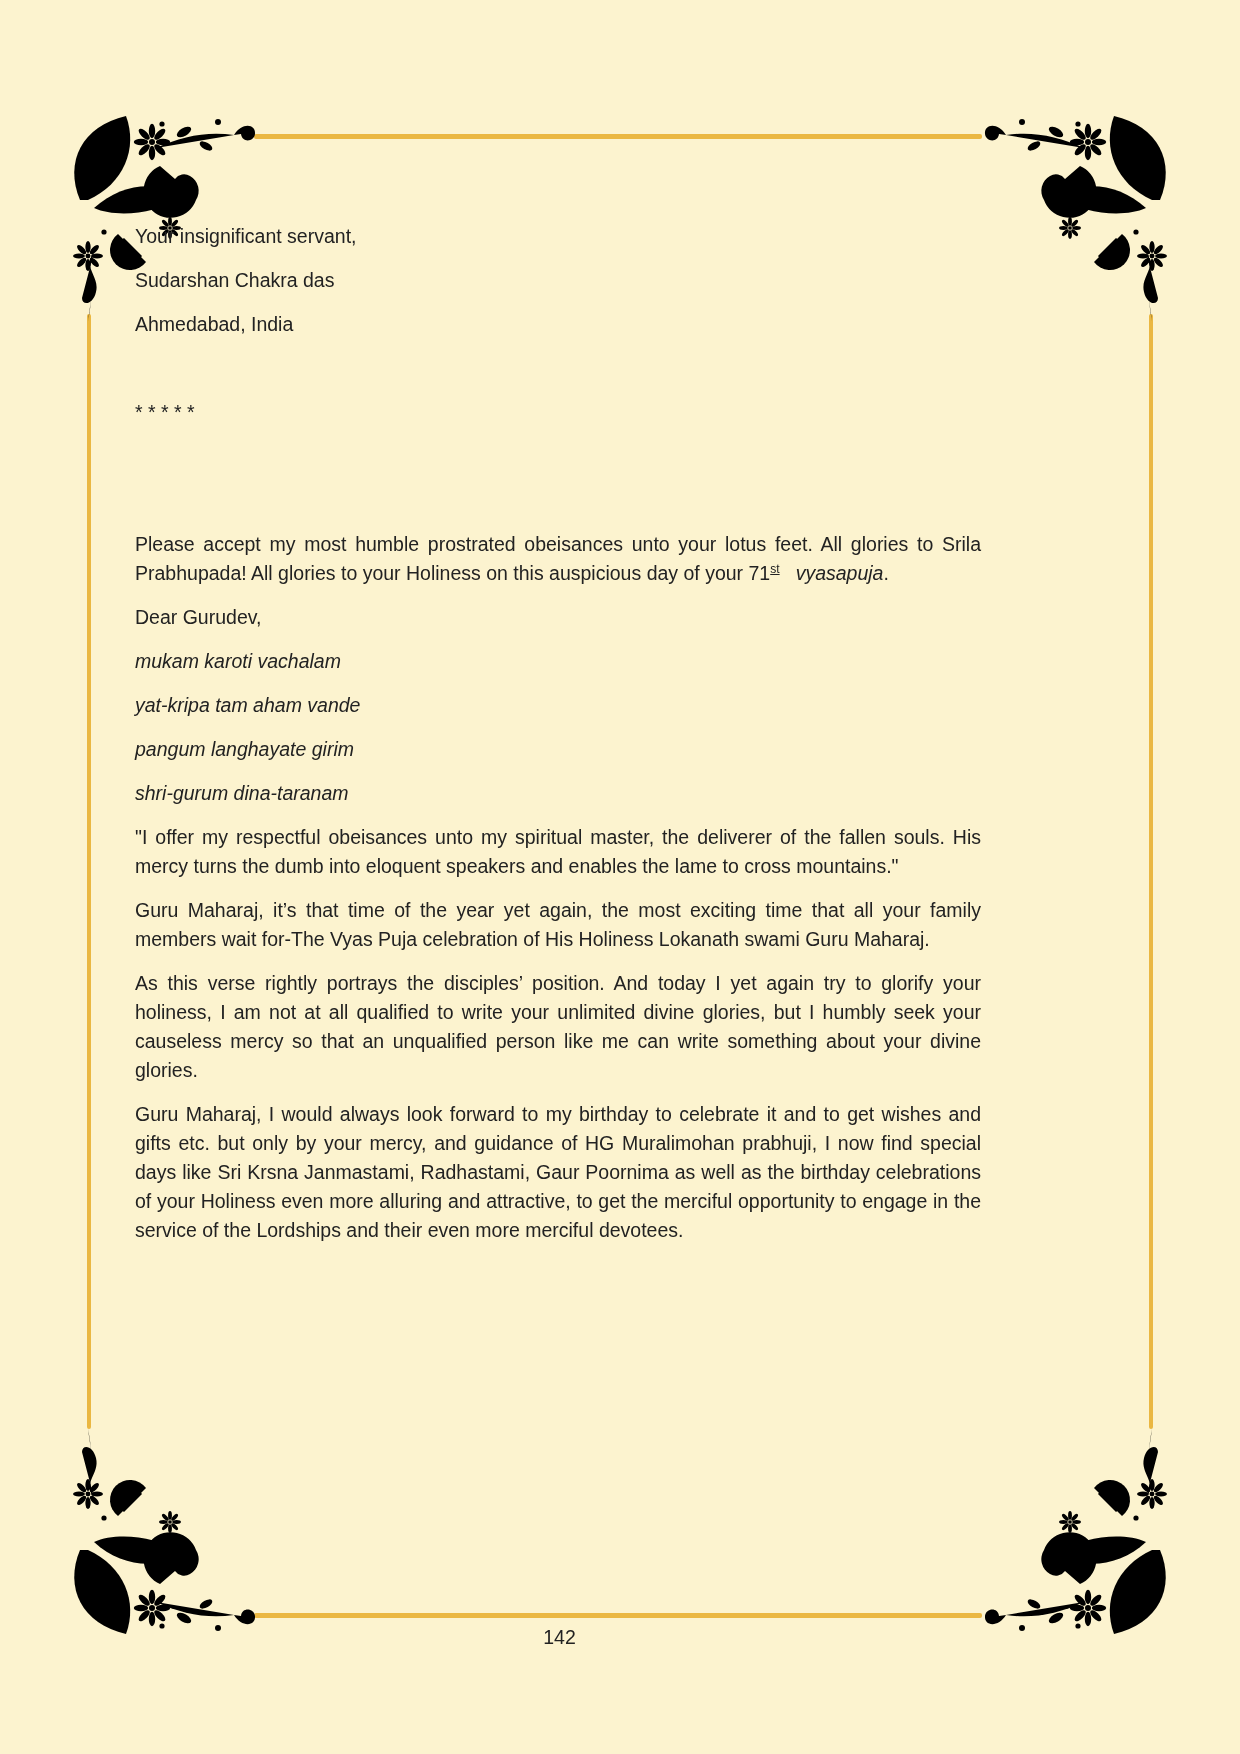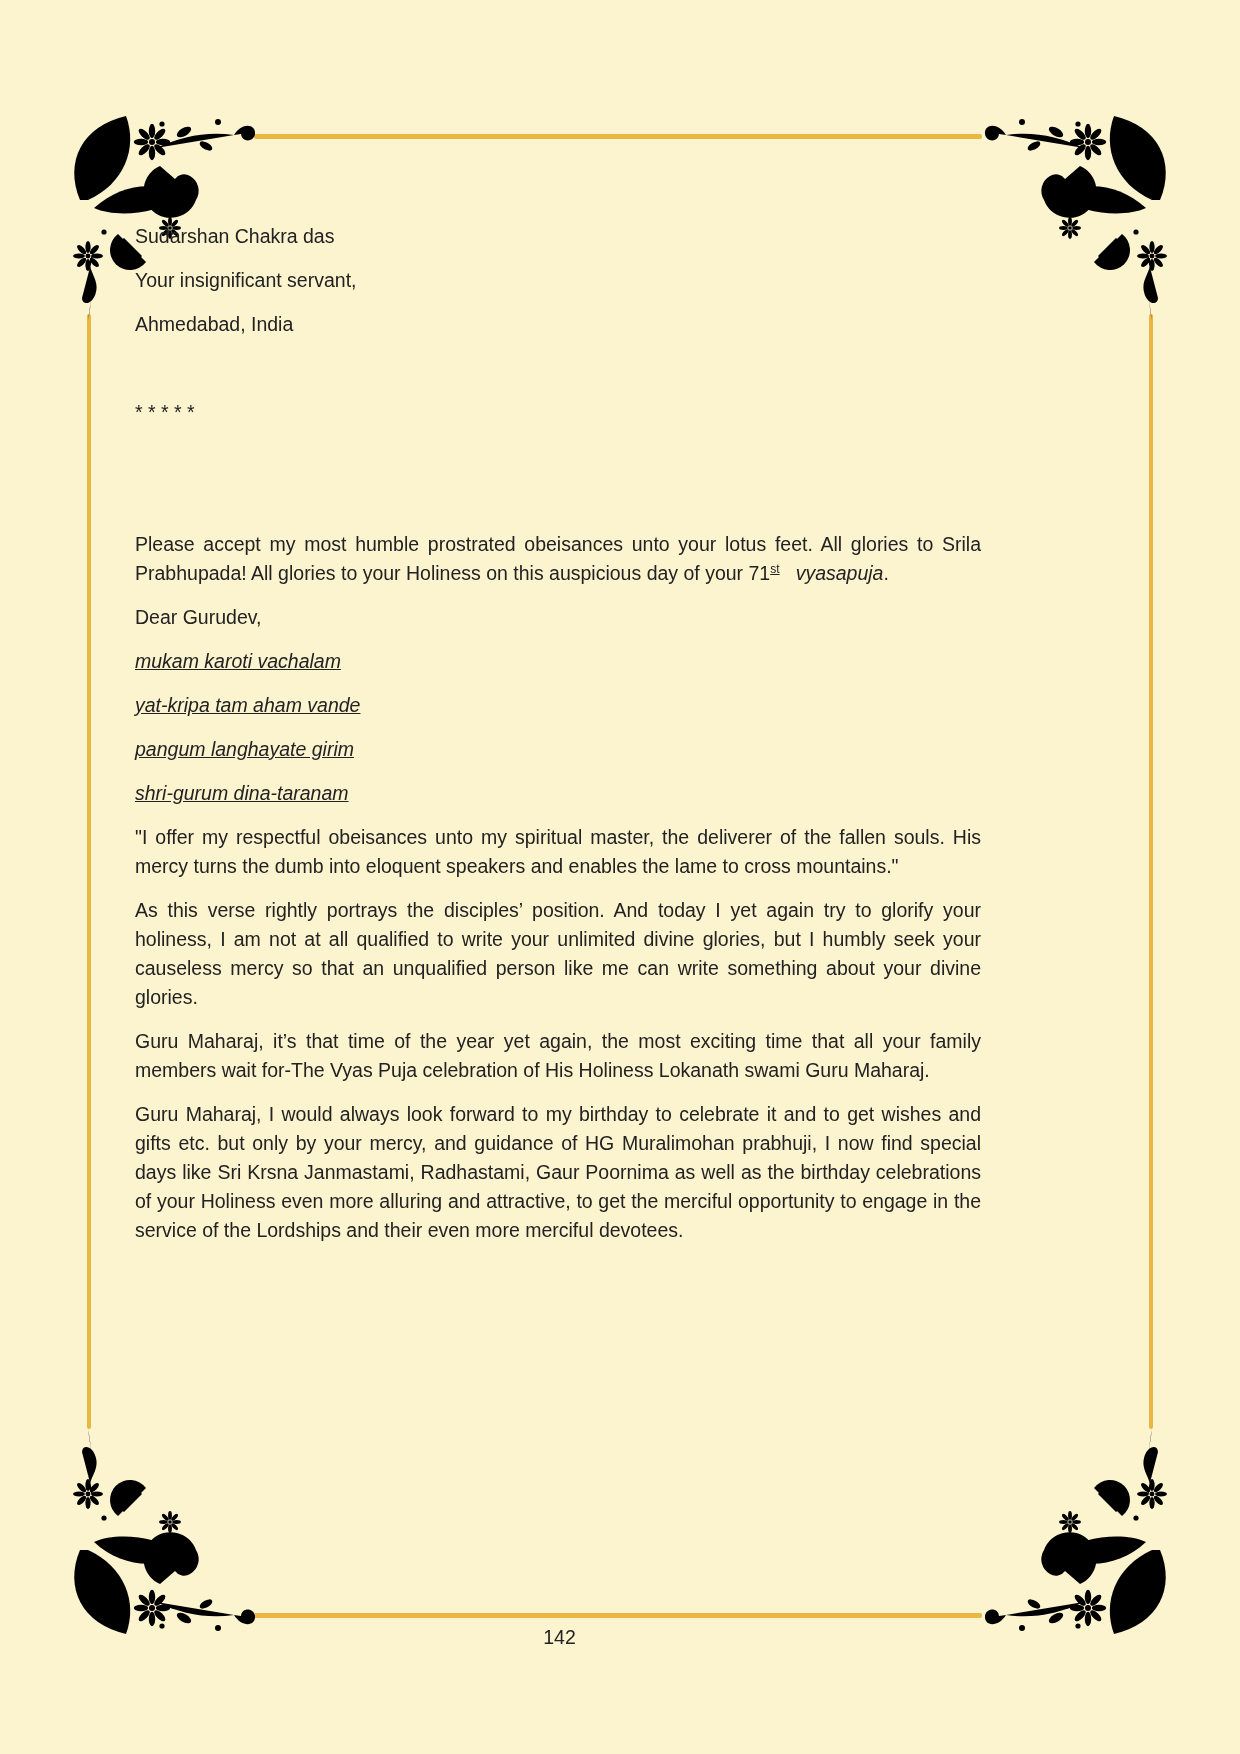--- a/index.html
+++ b/index.html
@@ -32,21 +32,21 @@
   .corner-bl{left:58px;top:1429px;transform:scaleY(-1);}
   .corner-br{right:58px;top:1429px;transform:scale(-1,-1);}
 
   
   .letter{
     position:absolute;
     left:135px;top:222px;width:846px;
     font-size:19.5px;line-height:29px;
   }
   .letter p{margin:0 0 15px 0;}
-  .letter p.italic{font-style:italic;text-decoration:underline;}
+  .letter p.italic{font-style:italic;}
   .letter p.justify{text-align:justify;}
   .letter p.spacer{height:29px;}
   .letter sup{font-size:0.62em;line-height:0;vertical-align:super;text-decoration:underline;}
   .letter em{font-style:italic;margin-left:16px;}
 
   .page-number{
     position:absolute;left:0;top:1626px;width:1119px;
     text-align:center;font-size:19.5px;color:var(--ink);
   }
 </style>
@@ -120,34 +120,34 @@
       <use href="#corner-ornament"></use>
     </svg>
   <svg class="corner corner-bl orn">
       <use href="#corner-ornament"></use>
     </svg>
   <svg class="corner corner-br orn">
       <use href="#corner-ornament"></use>
     </svg>
 
   <div class="letter">
+      <p class="normal">Your insignificant servant,</p>
       <p class="normal">Sudarshan Chakra das</p>
-      <p class="normal">Your insignificant servant,</p>
       <p class="normal">Ahmedabad, India</p>
       <p class="spacer"></p>
       <p class="normal">* * * * *</p>
       <p class="spacer"></p>
       <p class="spacer"></p>
       <p class="justify"><span>Please accept my most humble prostrated obeisances unto your lotus feet. All glories to Srila Prabhupada! All glories to your Holiness on this auspicious day of your 71</span><sup>st</sup><em>vyasapuja</em><span>.</span></p>
       <p class="normal">Dear Gurudev,</p>
       <p class="italic">mukam karoti vachalam</p>
       <p class="italic">yat-kripa tam aham vande</p>
       <p class="italic">pangum langhayate girim</p>
       <p class="italic">shri-gurum dina-taranam</p>
       <p class="justify">"I offer my respectful obeisances unto my spiritual master, the deliverer of the fallen souls. His mercy turns the dumb into eloquent speakers and enables the lame to cross mountains."</p>
+      <p class="justify">Guru Maharaj, it’s that time of the year yet again, the most exciting time that all your family members wait for-The Vyas Puja celebration of His Holiness Lokanath swami Guru Maharaj.</p>
       <p class="justify">As this verse rightly portrays the disciples’ position. And today I yet again try to glorify your holiness, I am not at all qualified to write your unlimited divine glories, but I humbly seek your causeless mercy so that an unqualified person like me can write something about your divine glories.</p>
-      <p class="justify">Guru Maharaj, it’s that time of the year yet again, the most exciting time that all your family members wait for-The Vyas Puja celebration of His Holiness Lokanath swami Guru Maharaj.</p>
       <p class="justify">Guru Maharaj, I would always look forward to my birthday to celebrate it and to get wishes and gifts etc. but only by your mercy, and guidance of HG Muralimohan prabhuji, I now find special days like Sri Krsna Janmastami, Radhastami, Gaur Poornima as well as the birthday celebrations of your Holiness even more alluring and attractive, to get the merciful opportunity to engage in the service of the Lordships and their even more merciful devotees.</p>
     </div>
 
   <div class="page-number">142</div>
 
 </div>
 
 </body></html>

